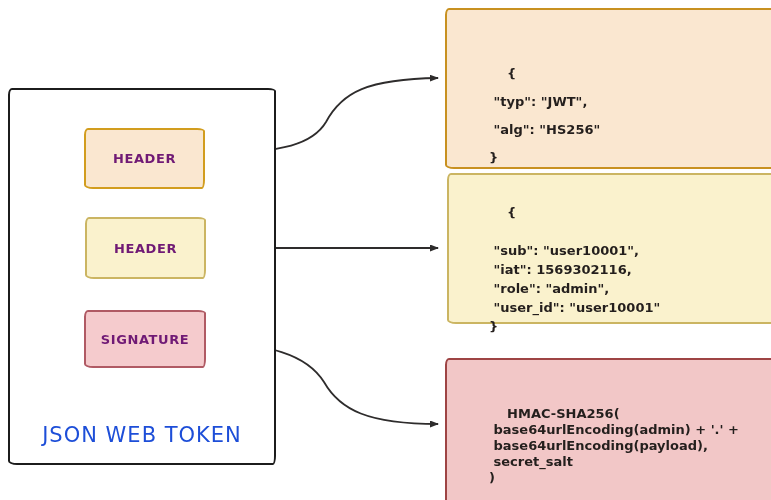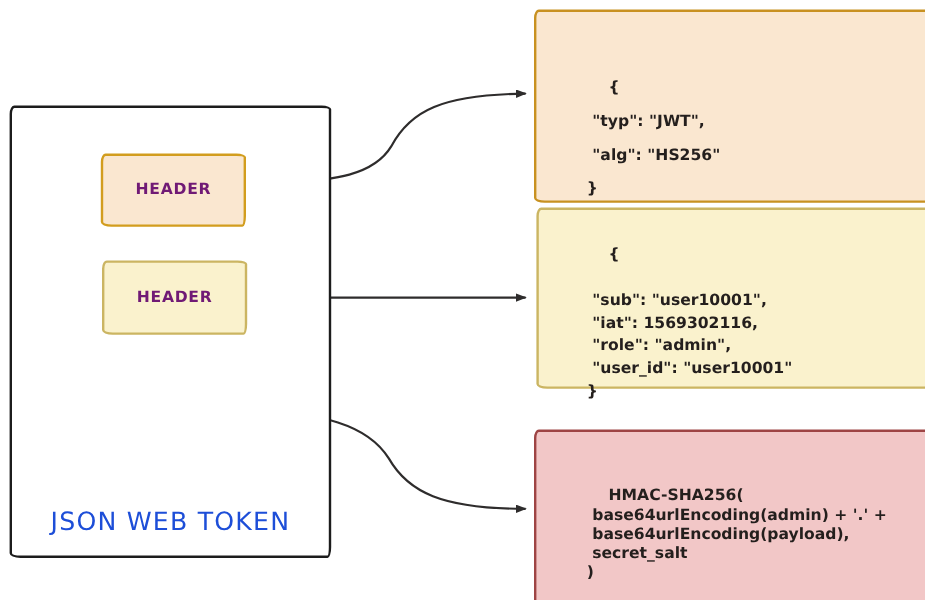--- a/index.html
+++ b/index.html
@@ -119,20 +119,23 @@
     <path class="arrow-path" d="M 204 338 C 262 346, 304 350, 324 382 C 340 410, 368 424, 438 424" marker-end="url(#ah)"></path>
   </svg>
 
   <div class="outer-box sketch">
     <div class="part-box part-header sketch">
       <span>HEADER</span>
     </div>
     <div class="part-box part-payload sketch">
       <span>HEADER</span>
     </div>
+    <div class="part-box part-signature sketch">
+      <span>SIGNATURE</span>
+    </div>
     <div class="jwt-title">JSON WEB TOKEN</div>
   </div>
 
   <div class="detail-box detail-header sketch">
     <span>{
  "typ": "JWT",
  "alg": "HS256"
 }</span>
   </div>
 

